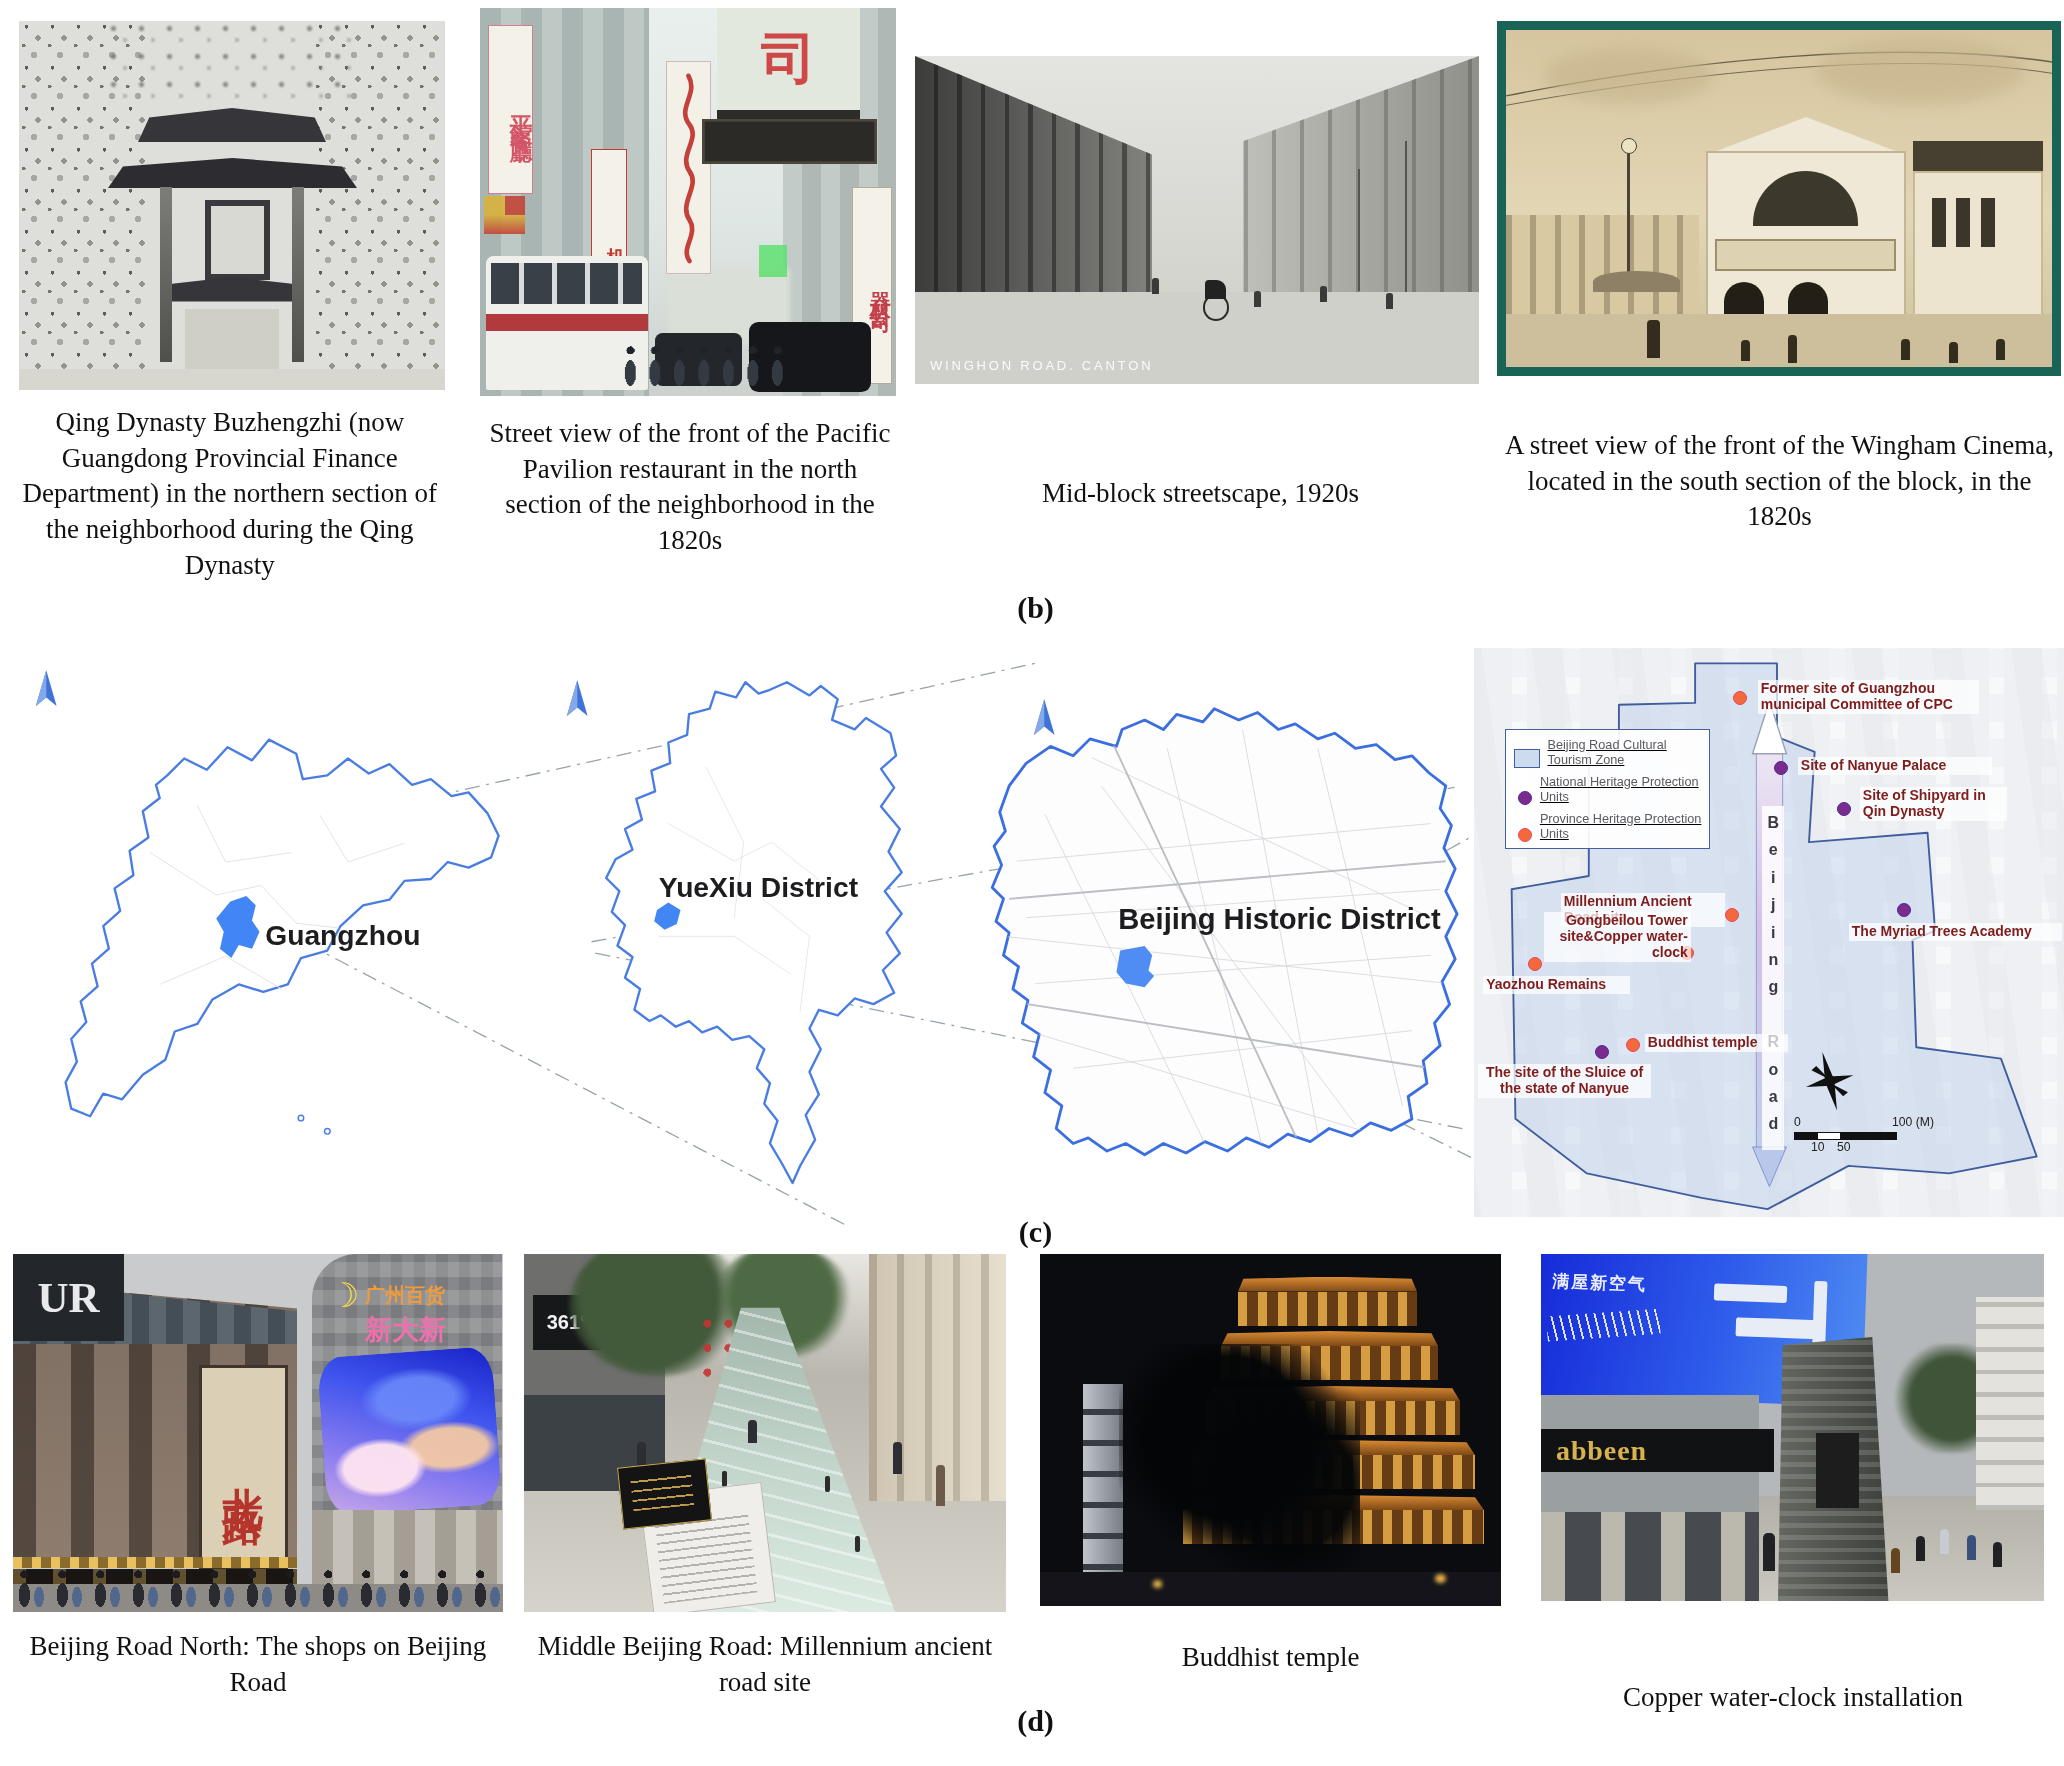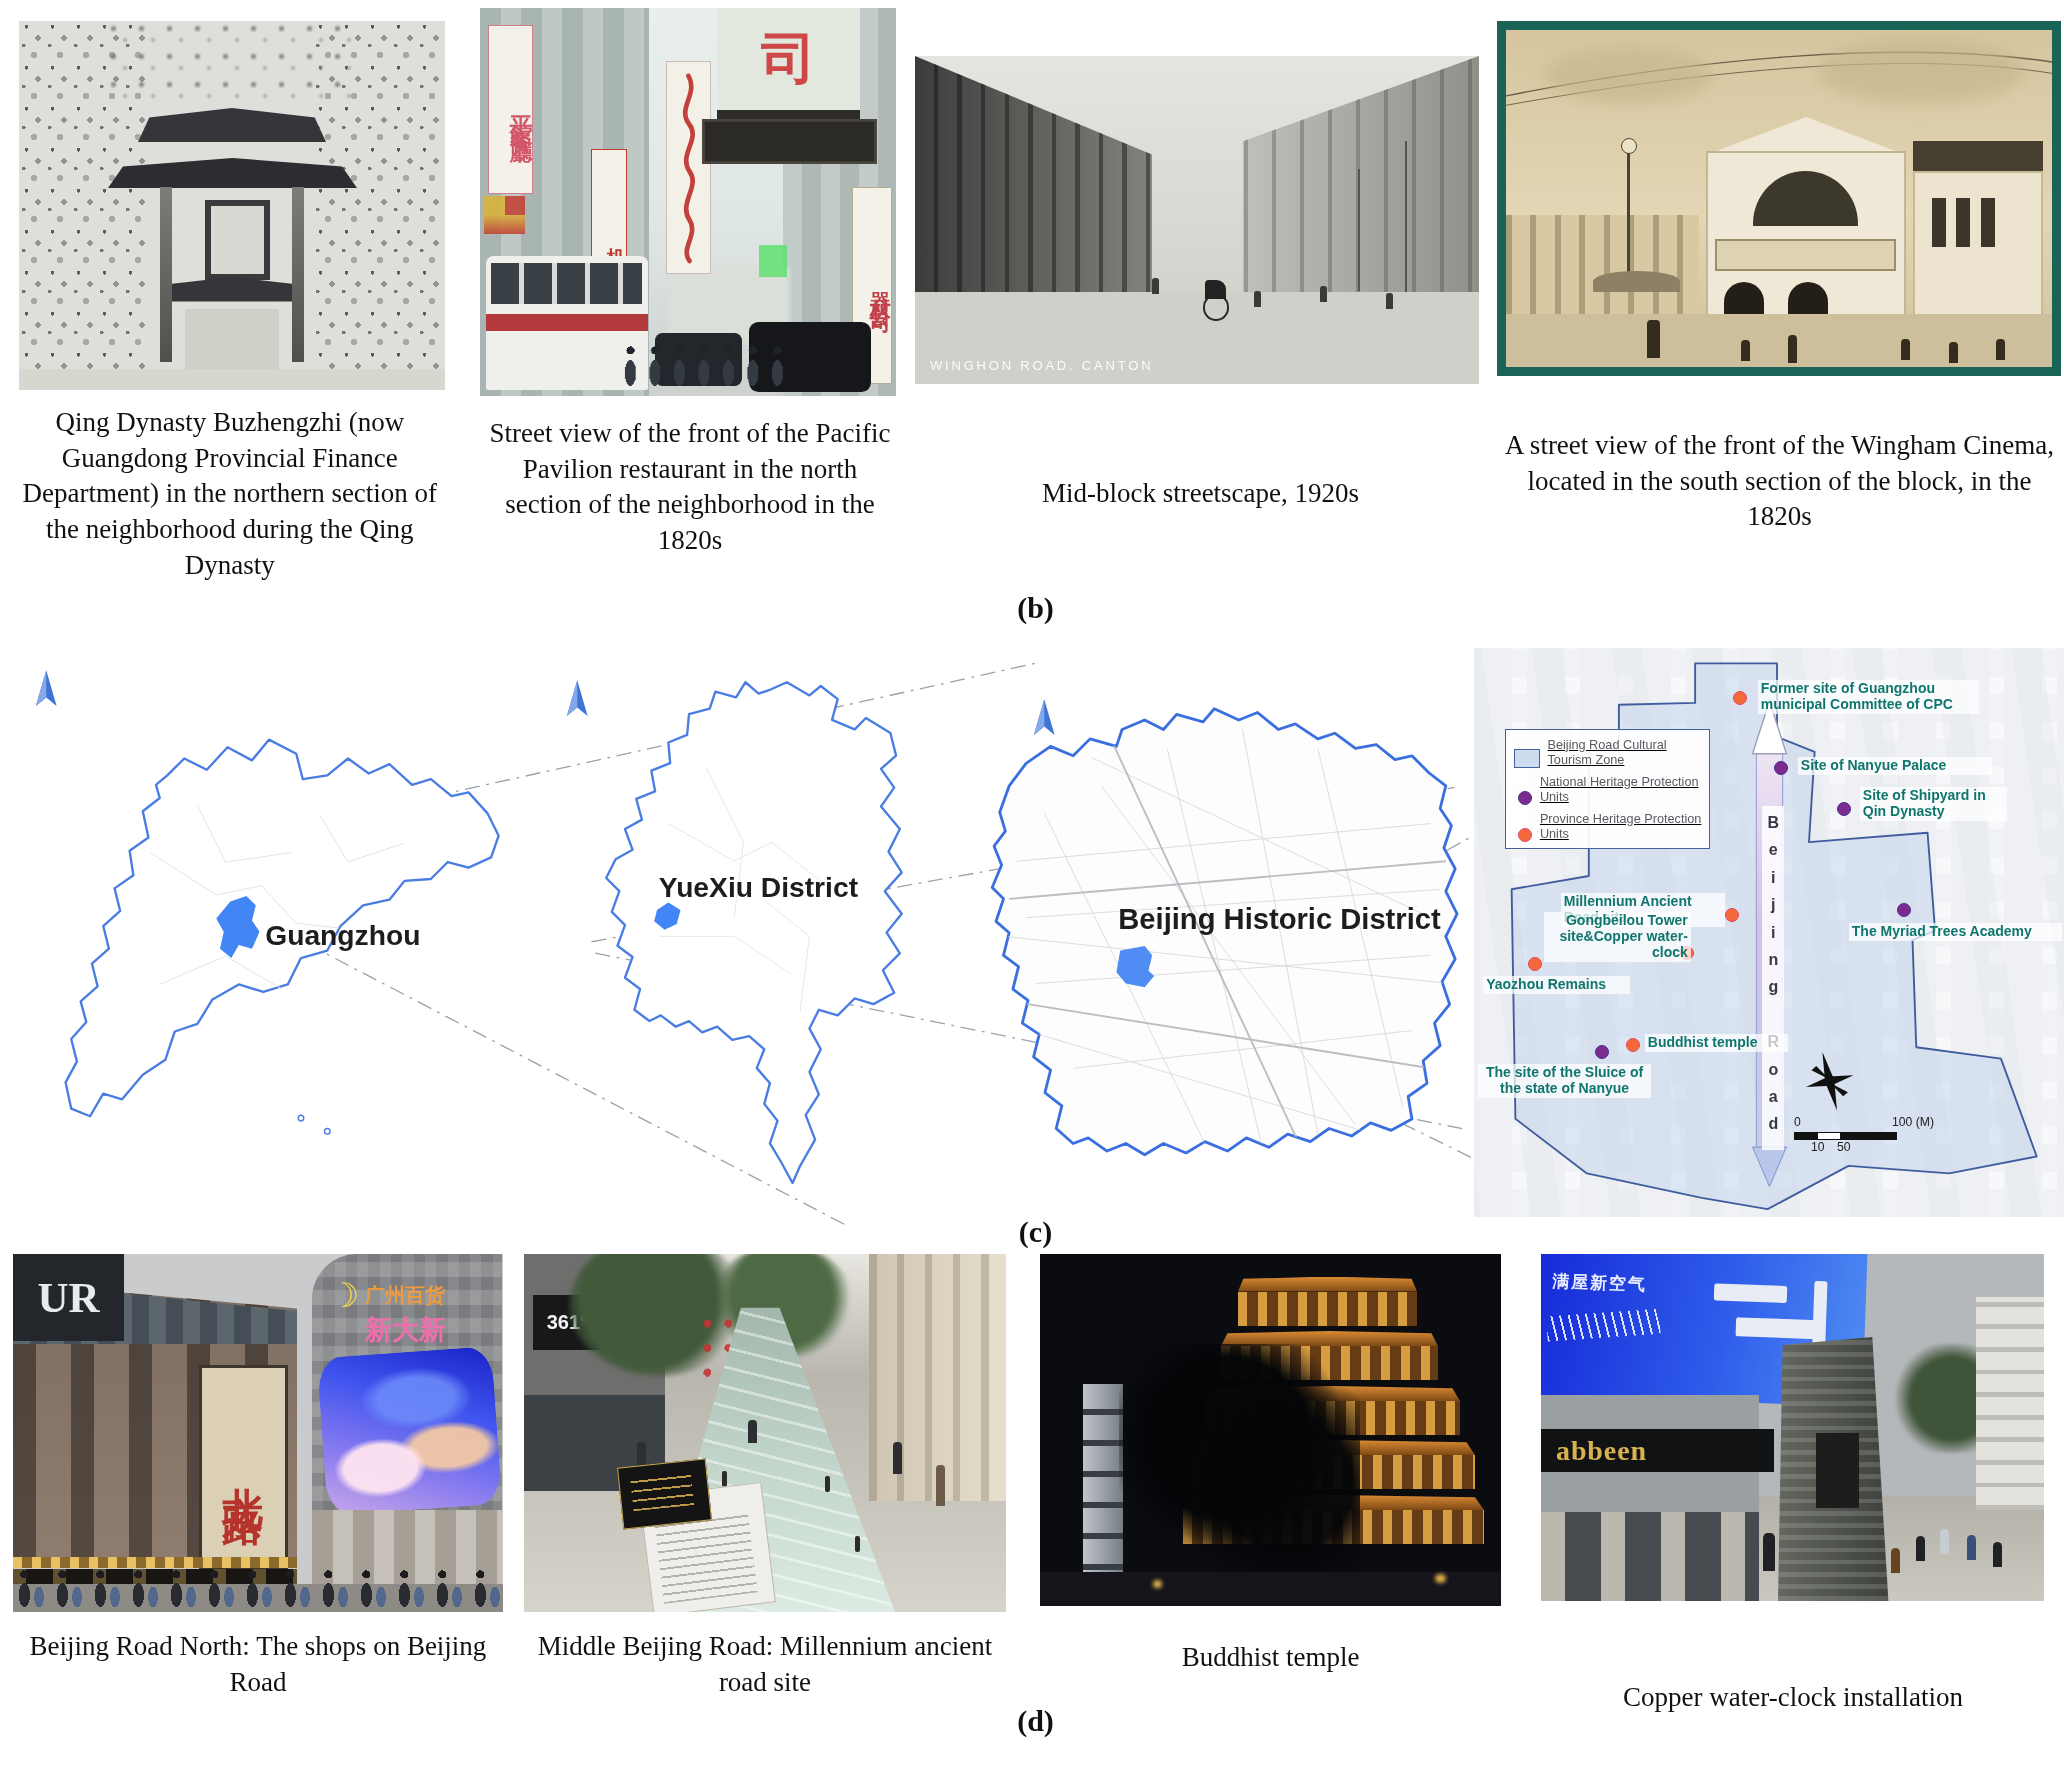--- a/index.html
+++ b/index.html
@@ -96,21 +96,21 @@
   
   .dmap{position:absolute;left:1474px;top:648px;width:590px;height:569px;background:#f7f8fa;overflow:hidden;}
   .dmap .blocks{position:absolute;inset:0;opacity:.55;background:
     repeating-linear-gradient(90deg,#e8eaee 0 38px,transparent 38px 53px),
     repeating-linear-gradient(0deg,#eceef2 0 28px,transparent 28px 45px);}
   .dmap .blocks2{position:absolute;inset:0;opacity:.4;transform:rotate(-8deg) scale(1.2);background:
     repeating-linear-gradient(90deg,#e3e6ea 0 24.5px,transparent 24.5px 66px);}
   .site-dot{position:absolute;width:12.2px;height:12.2px;border-radius:50%;}
   .dot-national{background:#7b2b8d;border:1.9px solid #4f2b8f;}
   .dot-province{background:#f4693c;border:1.9px solid #e5485f;}
-  .site-label{position:absolute;font-size:14px;font-weight:700;color:#0f766e;line-height:1.14;background:rgba(255,255,255,.72);padding:0.9px 2.8px;}
+  .site-label{position:absolute;font-size:14px;font-weight:700;color:#7f1d1d;line-height:1.14;background:rgba(255,255,255,.72);padding:0.9px 2.8px;}
   .legend{position:absolute;left:31px;top:81px;width:190px;background:rgba(255,255,255,.93);border:1.9px solid #44609c;padding:7.5px 5.6px 5.6px 7.5px;}
   .legend .row{display:flex;align-items:flex-end;margin-bottom:6.6px;text-decoration:underline;}
   .legend .sw{flex:0 0 auto;margin-right:7.5px;margin-top:1.9px;}
   .legend .zone-sw{width:24.5px;height:17px;background:#ccdbee;border:1.9px solid #44609c;}
   .legend .dot{width:12.2px;height:12.2px;border-radius:50%;margin-left:4.7px;}
   .legend .txt{font-size:12.7px;color:#5a5a60;line-height:1.2;}
   .roadtext{position:absolute;left:288px;top:158px;writing-mode:vertical-rl;text-orientation:upright;letter-spacing:10.4px;font-size:16px;font-weight:700;color:#3a3a44;background:rgba(255,255,255,.85);padding:7.5px 2.8px;line-height:1;}
   .scalewrap{position:absolute;left:320px;top:467px;width:169px;font-size:12.2px;color:#222;}
   .scalewrap .nums{position:relative;height:15px;}
   .scalewrap .bar{position:relative;height:8.5px;width:104px;margin-top:1.9px;}

